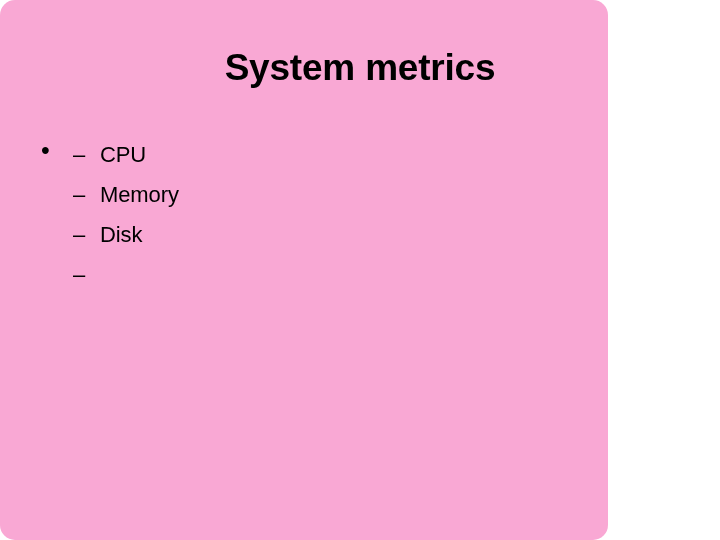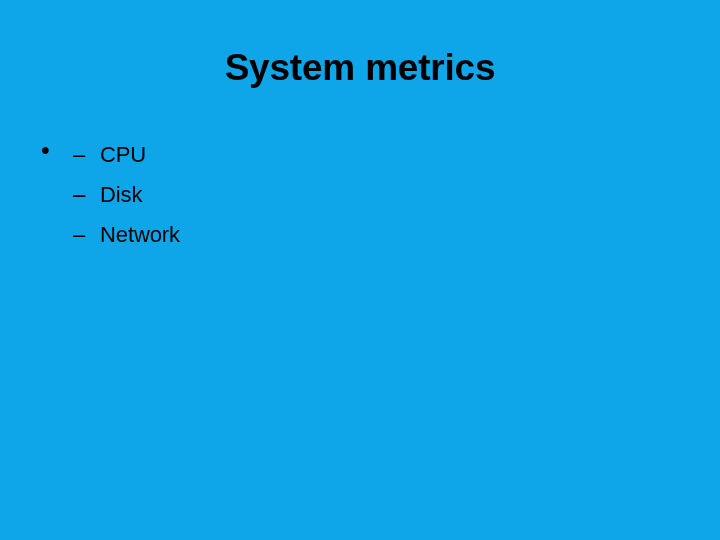--- a/index.html
+++ b/index.html
@@ -10,23 +10,24 @@
     width: 720px;
     height: 540px;
     background: #FFFFFF;
     font-family: "Liberation Sans", sans-serif;
     color: #000000;
     overflow: hidden;
   }
 
   .slide {
     position: relative;
-    width: 720px;
+    width: 608px;
     height: 540px;
-    background: #0ea5e9;
+    background: #f9a8d4;
+    border-radius: 15px;
   }
 
   
   .slide-title {
     position: absolute;
     left: 0;
     top: 46px;
     width: 720px;
     text-align: center;
     font-size: 37px;
@@ -102,29 +103,29 @@
 
     <ul class="lvl2-list">
 
       <li class="lvl2">
         <span class="dash-mark">–</span>
         <span>CPU</span>
       </li>
 
       <li class="lvl2">
         <span class="dash-mark">–</span>
+        <span>Memory</span>
       </li>
 
       <li class="lvl2">
         <span class="dash-mark">–</span>
         <span>Disk</span>
       </li>
 
       <li class="lvl2">
         <span class="dash-mark">–</span>
-        <span>Network</span>
       </li>
 
     </ul>
 
   </div>
 
 </div>
 
 </body></html>

